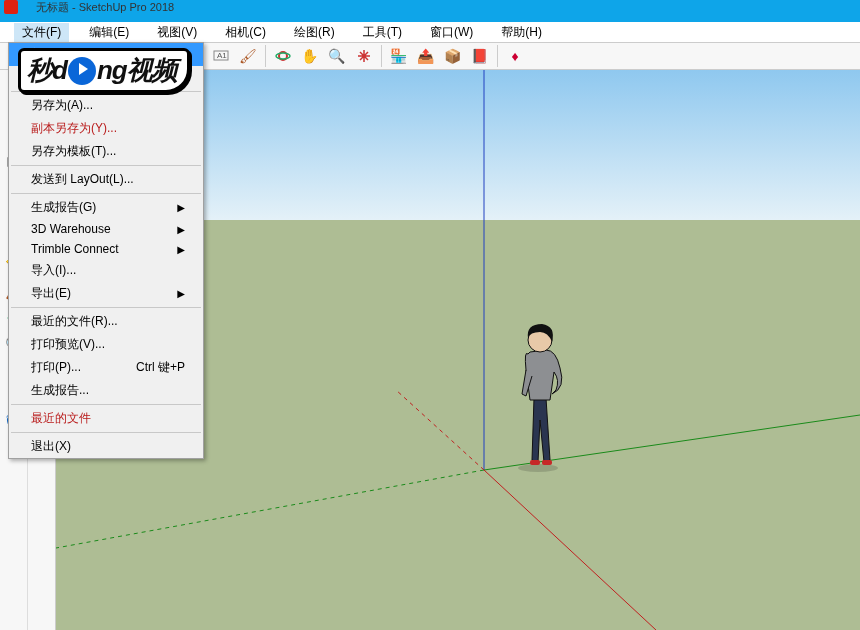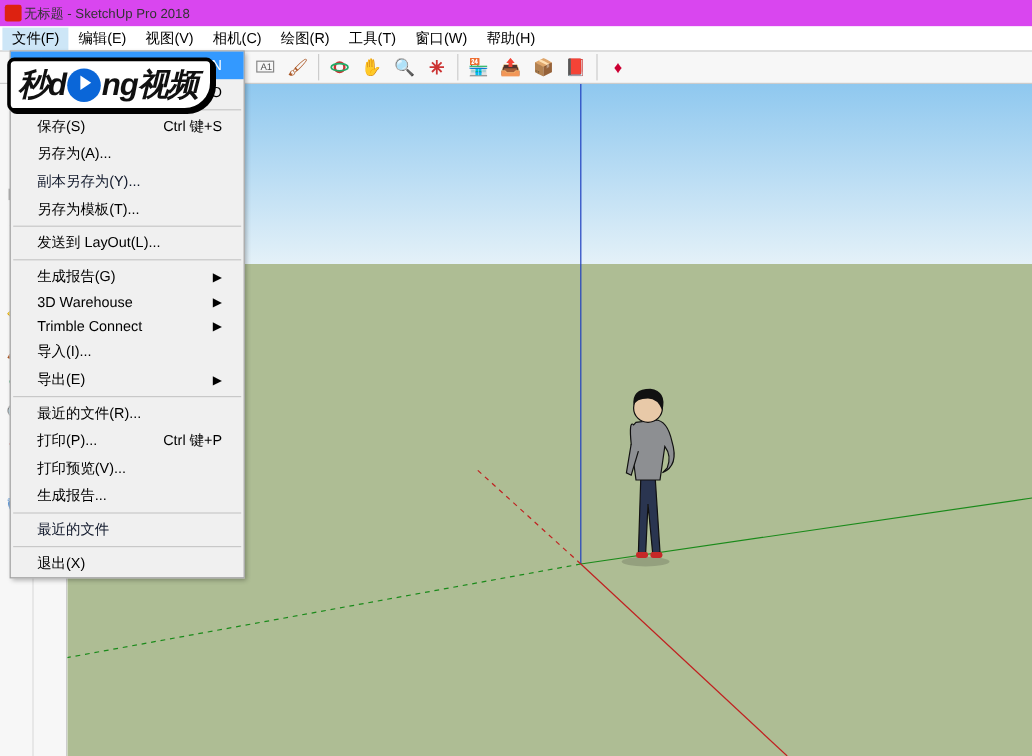--- a/index.html
+++ b/index.html
@@ -1,24 +1,24 @@
 <!DOCTYPE html>
 <html><head>
 <meta charset="utf-8">
 <style>
 * { margin:0; padding:0; box-sizing:border-box; font-family:"Microsoft YaHei","Segoe UI",Arial,sans-serif; }
 body { width:860px; height:630px; overflow:hidden; background:#fff; position:relative; }
 
 
-.titlebar { height:22px; background:#d946ef; display:flex; align-items:center; padding:0 4px; font-size:11px; color:#333; gap:2px; }
+.titlebar { height:22px; background:#0ea5e9; display:flex; align-items:flex-start; padding:0 4px; font-size:11px; color:#333; gap:18px; }
 .titlebar .app-ico { width:14px; height:14px; background:#d21; border-radius:2px; }
 
 
 .menubar { height:20px; background:#fff; display:flex; align-items:center; padding:0 2px; font-size:12px; color:#000; }
-.menubar .mi { padding:1px 8px; cursor:default; }
+.menubar .mi { padding:1px 8px; cursor:default;margin-left:12px; }
 .menubar .mi.active { background:#cde6f7; }
 
 
 .toolbar { height:28px; border-top:1px solid #ccc; border-bottom:1px solid #ccc; display:flex; align-items:center; padding:0 4px; gap:3px; background:#f7f7f7; }
 .toolbar .sep { width:1px; height:22px; background:#ccc; margin:0 2px; }
 .tb { width:24px; height:24px; display:flex; align-items:center; justify-content:center; font-size:14px; cursor:default; }
 
 
 .sidebars { position:absolute; left:0; top:70px; bottom:0; width:56px; display:flex; background:#f7f7f7; border-right:1px solid #ccc; }
 .sidecol { width:28px; display:flex; flex-direction:column; align-items:center; padding-top:2px; gap:2px; }
@@ -26,26 +26,26 @@
 .lb { width:24px; height:24px; display:flex; align-items:center; justify-content:center; font-size:14px; cursor:default; }
 .lb.active { border:1px solid #7aa; background:#eaf6f6; }
 
 
 .viewport { position:absolute; left:56px; top:70px; right:0; bottom:0; overflow:hidden; }
 
 
 .dropdown { position:absolute; left:8px; top:42px; width:196px; background:#f0f0f0; border:1px solid #a0a0a0; box-shadow:2px 2px 4px rgba(0,0,0,.3); font-size:12px; z-index:10; }
 .dd-item { display:flex; align-items:center; justify-content:space-between; padding:3px 18px 3px 22px; cursor:default; color:#000; }
 .dd-item.hl { background:#3399ff; color:#fff; }
-.dd-item.dis { color:#0f172a;align-items:flex-end; }
+.dd-item.dis { color:#b91c1c;align-items:flex-end; }
 .dd-sep { height:1px; background:#c8c8c8; margin:2px 2px; }
 .dd-item .sub { font-size:10px; color:inherit; }
 
 
-.watermark { position:absolute; left:6px; top:48px; z-index:20; pointer-events:none; }
+.watermark { position:absolute; left:18px; top:48px; z-index:20; pointer-events:none; }
 .wm-box { display:flex; align-items:center; background:#fff; border:3px solid #000; border-radius:6px 6px 24px 6px; padding:2px 10px 2px 6px; font-weight:900; font-size:26px; font-style:italic; letter-spacing:-1px; color:#111; box-shadow:2px 2px 0 #000; }
 .wm-box .o { display:inline-block; width:28px; height:28px; border-radius:50%; background:#0a66d8; position:relative; margin:0 1px; }
 .wm-box .o::after { content:""; position:absolute; left:11px; top:6px; width:0; height:0; border-left:9px solid #fff; border-top:6px solid transparent; border-bottom:6px solid transparent; }
 </style>
 </head>
 <body>
 
 <div class="titlebar">
   <span class="app-ico"></span>
   <span>无标题 - SketchUp Pro 2018</span>
@@ -253,24 +253,20 @@
     <div class="dd-item hl">
       <span>新建(N)</span>
       <span>Ctrl 键+N</span>
     </div>
     <div class="dd-item">
       <span>打开(O)...</span>
       <span>Ctrl 键+O</span>
     </div>
     <div class="dd-sep"></div>
     <div class="dd-item">
-      <span>保存(S)</span>
-      <span>Ctrl 键+S</span>
-    </div>
-    <div class="dd-item">
       <span>另存为(A)...</span>
     </div>
     <div class="dd-item dis">
       <span>副本另存为(Y)...</span>
     </div>
     <div class="dd-item">
       <span>另存为模板(T)...</span>
     </div>
     <div class="dd-sep"></div>
     <div class="dd-item">
@@ -294,25 +290,25 @@
     </div>
     <div class="dd-item">
       <span>导出(E)</span>
       <span class="sub">▶</span>
     </div>
     <div class="dd-sep"></div>
     <div class="dd-item">
       <span>最近的文件(R)...</span>
     </div>
     <div class="dd-item">
+      <span>打印预览(V)...</span>
+    </div>
+    <div class="dd-item">
       <span>打印(P)...</span>
       <span>Ctrl 键+P</span>
-    </div>
-    <div class="dd-item">
-      <span>打印预览(V)...</span>
     </div>
     <div class="dd-item">
       <span>生成报告...</span>
     </div>
     <div class="dd-sep"></div>
     <div class="dd-item dis">
       <span>最近的文件</span>
     </div>
     <div class="dd-sep"></div>
     <div class="dd-item">

